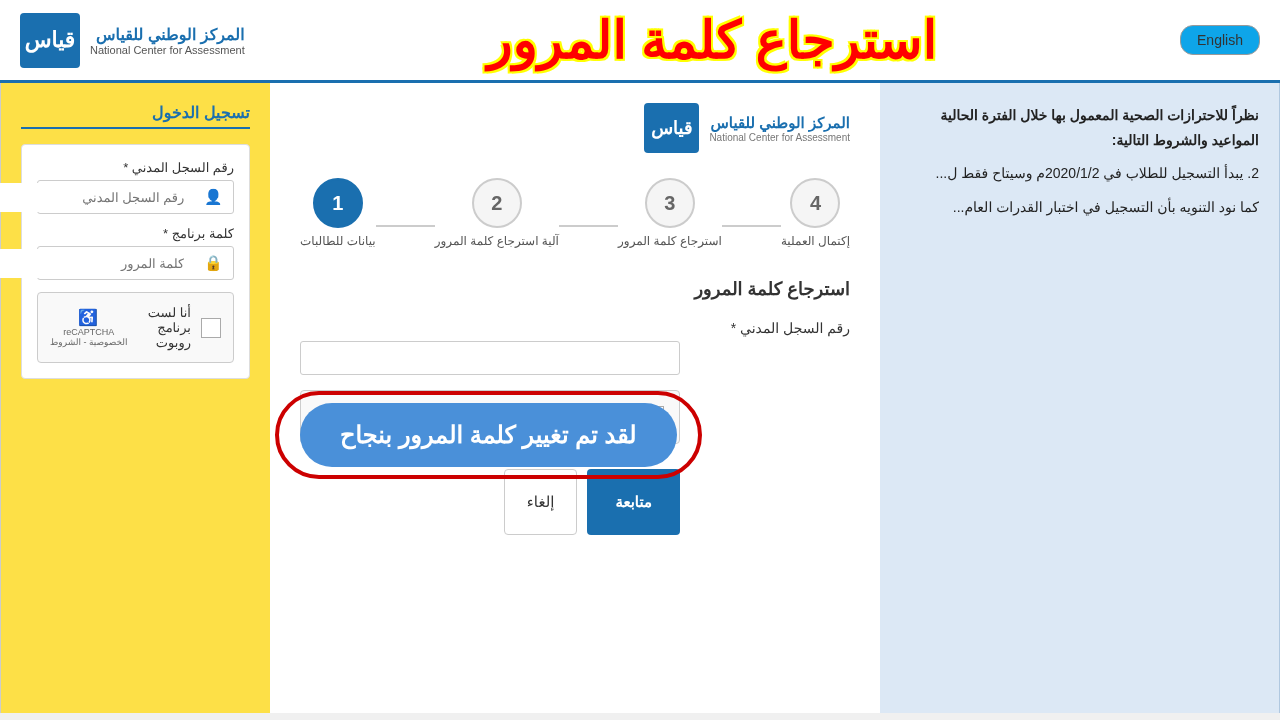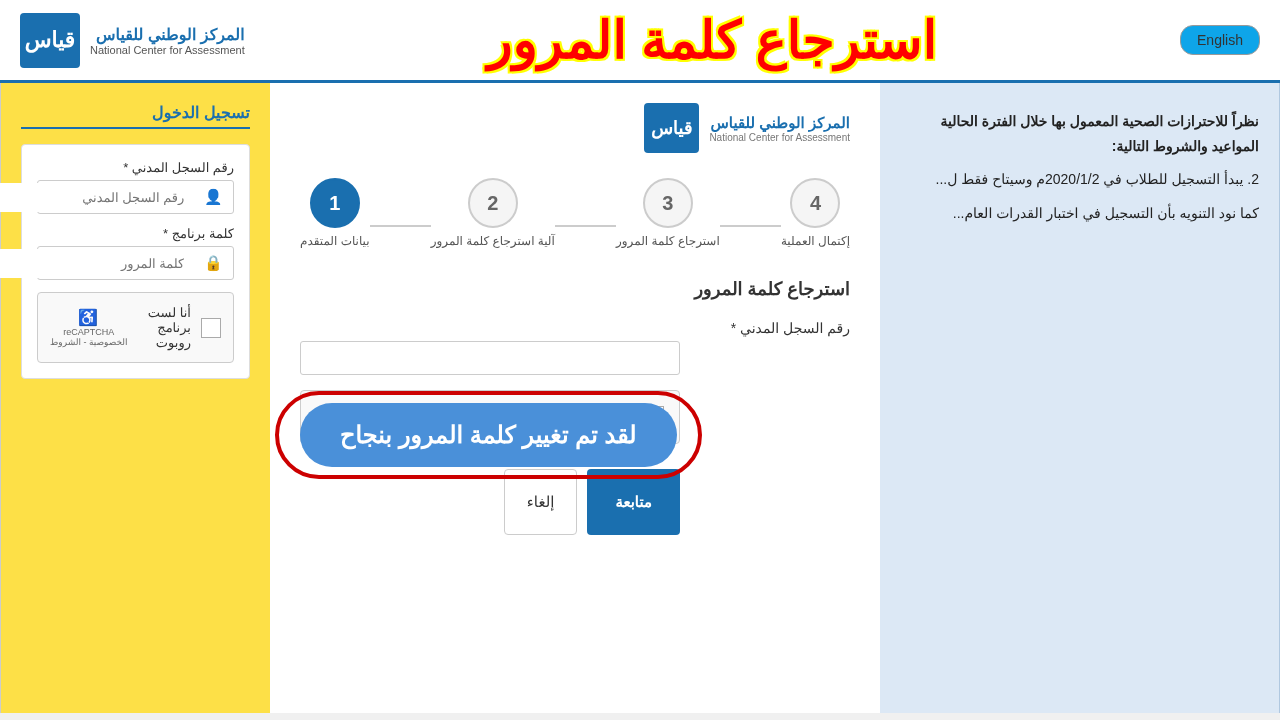--- a/index.html
+++ b/index.html
@@ -355,21 +355,20 @@
       border-right: 1px solid #b0c8e0;
     }
     .notice-text {
       font-size: 14px;
       line-height: 1.8;
       color: #222;
       text-align: right;
     }
     .notice-text .bold {
       font-weight: bold;
-      margin-top: 6px;
     }
     .notice-item {
       margin-bottom: 8px;
     }
   </style>
 </head>
 <body>
 
 <div class="top-header">
   <button class="english-btn">English</button>
@@ -414,21 +413,21 @@
         <div class="step-label">استرجاع كلمة المرور</div>
       </div>
       <div class="step-line"></div>
       <div class="step-group">
         <div class="step-circle">2</div>
         <div class="step-label">آلية استرجاع كلمة المرور</div>
       </div>
       <div class="step-line"></div>
       <div class="step-group">
         <div class="step-circle active">1</div>
-        <div class="step-label">بيانات المتقدم</div>
+        <div class="step-label">بيانات للطالبات</div>
       </div>
     </div>
 
     <div class="form-title">استرجاع كلمة المرور</div>
 
     <div class="form-field-label">رقم السجل المدني *</div>
     <input class="form-input" type="text" placeholder="" style="">
 
     <div class="captcha-box">
       <div class="captcha-checkbox-main"></div>

